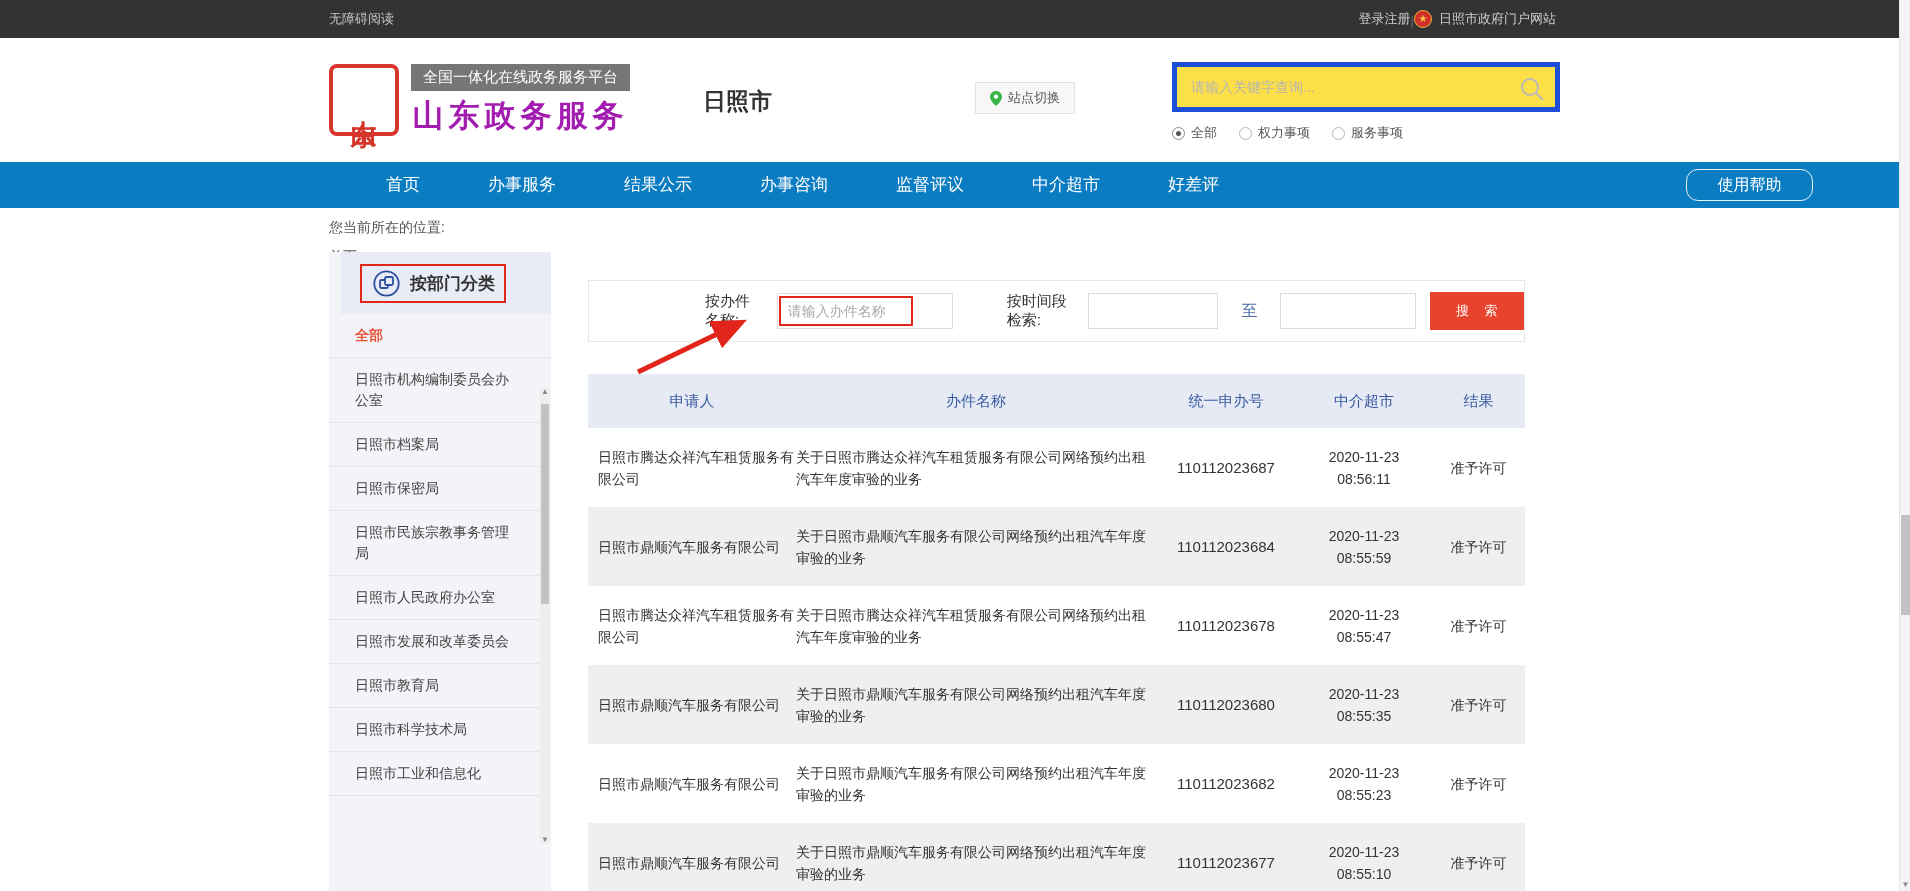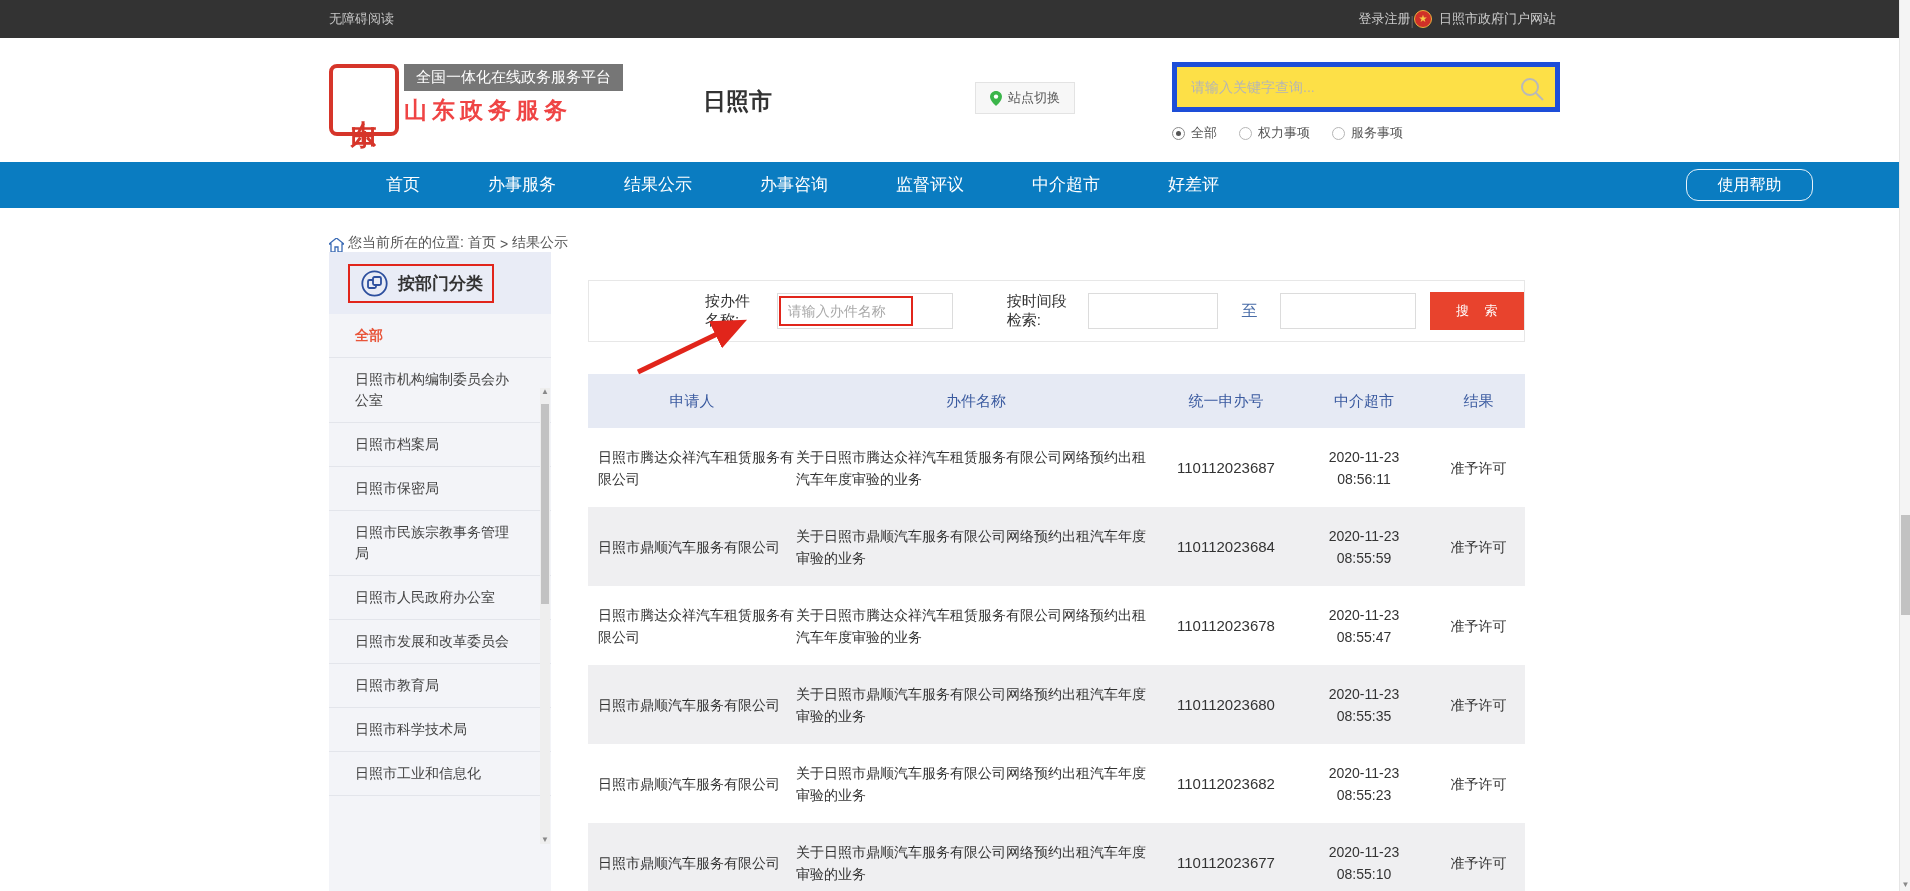--- a/index.html
+++ b/index.html
@@ -13,29 +13,29 @@
   .topbar-right { display:flex; align-items:flex-end; gap:0; color:#cccccc; font-size:13px; }
   .topbar-right .lnk { cursor:pointer; }
   .topbar-right .div { color:#666; }
   .emblem { width:18px; height:18px; border-radius:50%; background:#d03028;
     border:1px solid #e9b23d; color:#f7c948; font-size:10px; line-height:16px;
     text-align:center; display:inline-block; }
   .portal { display:flex; align-items:center; gap:7px; }
 
   
   .header { position:relative; height:124px; background:#fff; }
-  .logo { position:absolute; left:329px; top:26px; display:flex; gap:5px; }
+  .logo { position:absolute; left:329px; top:26px; display:flex; gap:12px;text-align:center; }
   .seal { width:70px; height:72px; border:4px solid #d6352a; border-radius:8px;
     color:#d6352a; font-weight:700; display:flex; align-items:center; justify-content:center;
     font-size:26px; line-height:26px; letter-spacing:0; writing-mode:vertical-rl;
     text-orientation:upright; background:#fff; }
   .logo-text { display:flex; flex-direction:column; justify-content:flex-start; gap:4px; }
   .badge { display:inline-block; background:#767676; color:#fff; font-size:15px;
     padding:4px 12px; width:fit-content; }
-  .brand { font-size:23px; font-weight:700; color:#ef4444; letter-spacing:5px; }
+  .brand { font-size:31px; font-weight:700; color:#a21caf; letter-spacing:5px; }
   .city { position:absolute; left:703px; top:48px; font-size:23px; font-weight:700; color:#333; }
   .site-switch { position:absolute; left:975px; top:44px; height:32px; padding:0 14px;
     background:#f7f7f7; border:1px solid #e3e3e3; display:flex; align-items:center; gap:6px;
     font-size:13px; color:#555; cursor:pointer; }
   .search-wrap { position:absolute; left:1172px; top:24px; width:388px; }
   .search-box { position:relative; width:388px; height:50px; border:5px solid #1d4ed8; background:#fde047; }
   .search-box input { width:100%; height:100%; border:none; outline:none; padding:0 46px 0 14px;
     font-size:14px; color:#333; background:transparent; }
   .search-box input::placeholder { color:#b5b5b5; }
   .search-ico { position:absolute; right:10px; top:9px; }
@@ -49,30 +49,30 @@
 
   
   .navbar { height:46px; background:#0a7cc1; position:relative; display:flex; align-items:center; }
   .nav-items { display:flex; margin-left:352px; }
   .nav-item { color:#fff; font-size:17px; padding:0 34px; line-height:46px; cursor:pointer; }
   .help-btn { position:absolute; right:97px; top:7px; width:127px; height:32px;
     border:1px solid rgba(255,255,255,.9); border-radius:12px; color:#fff; font-size:16px;
     display:flex; align-items:center; justify-content:center; cursor:pointer; }
 
   
-  .breadcrumb { height:44px; display:flex; align-items:flex-end; margin-left:329px;
-    font-size:14px; color:#555; gap:4px; }
+  .breadcrumb { height:44px; display:flex; align-items:flex-start; margin-left:329px;
+    font-size:14px; color:#555; gap:11px;flex-direction:column; }
   .crumb-link { cursor:pointer; }
 
   
   .content { display:flex; margin-left:329px; gap:37px; align-items:flex-start; }
 
   .sidebar { width:222px; position:relative; height:641px; background:#f3f4f8; overflow:hidden; }
   .sb-header { height:62px; background:#e9ecf6; display:flex; align-items:center;
-    padding-left:32px; gap:10px; font-size:17px; font-weight:700; color:#333; position:relative; }
+    padding-left:32px; gap:10px; font-size:17px; font-weight:700; color:#333; position:relative;margin-left:12px; }
   .anno-dept { position:absolute; left:19px; top:12px; width:146px; height:39px;
     border:2px solid #e1251b; pointer-events:none; }
   .sb-item { padding:11px 34px 11px 26px; font-size:14px; color:#444; line-height:21px;
     border-bottom:1px solid #e3e5eb; cursor:pointer; }
   .sb-item.active { color:#e8553a; font-weight:700; }
   .sb-scroll { position:absolute; right:1px; top:136px; width:10px; height:456px; background:#eeeeee; }
   .sb-scroll .arr { position:absolute; left:0; width:10px; font-size:8px; color:#888;
     text-align:center; line-height:12px; }
   .sb-scroll .arr.up { top:-2px; }
   .sb-scroll .arr.dn { bottom:-2px; }

